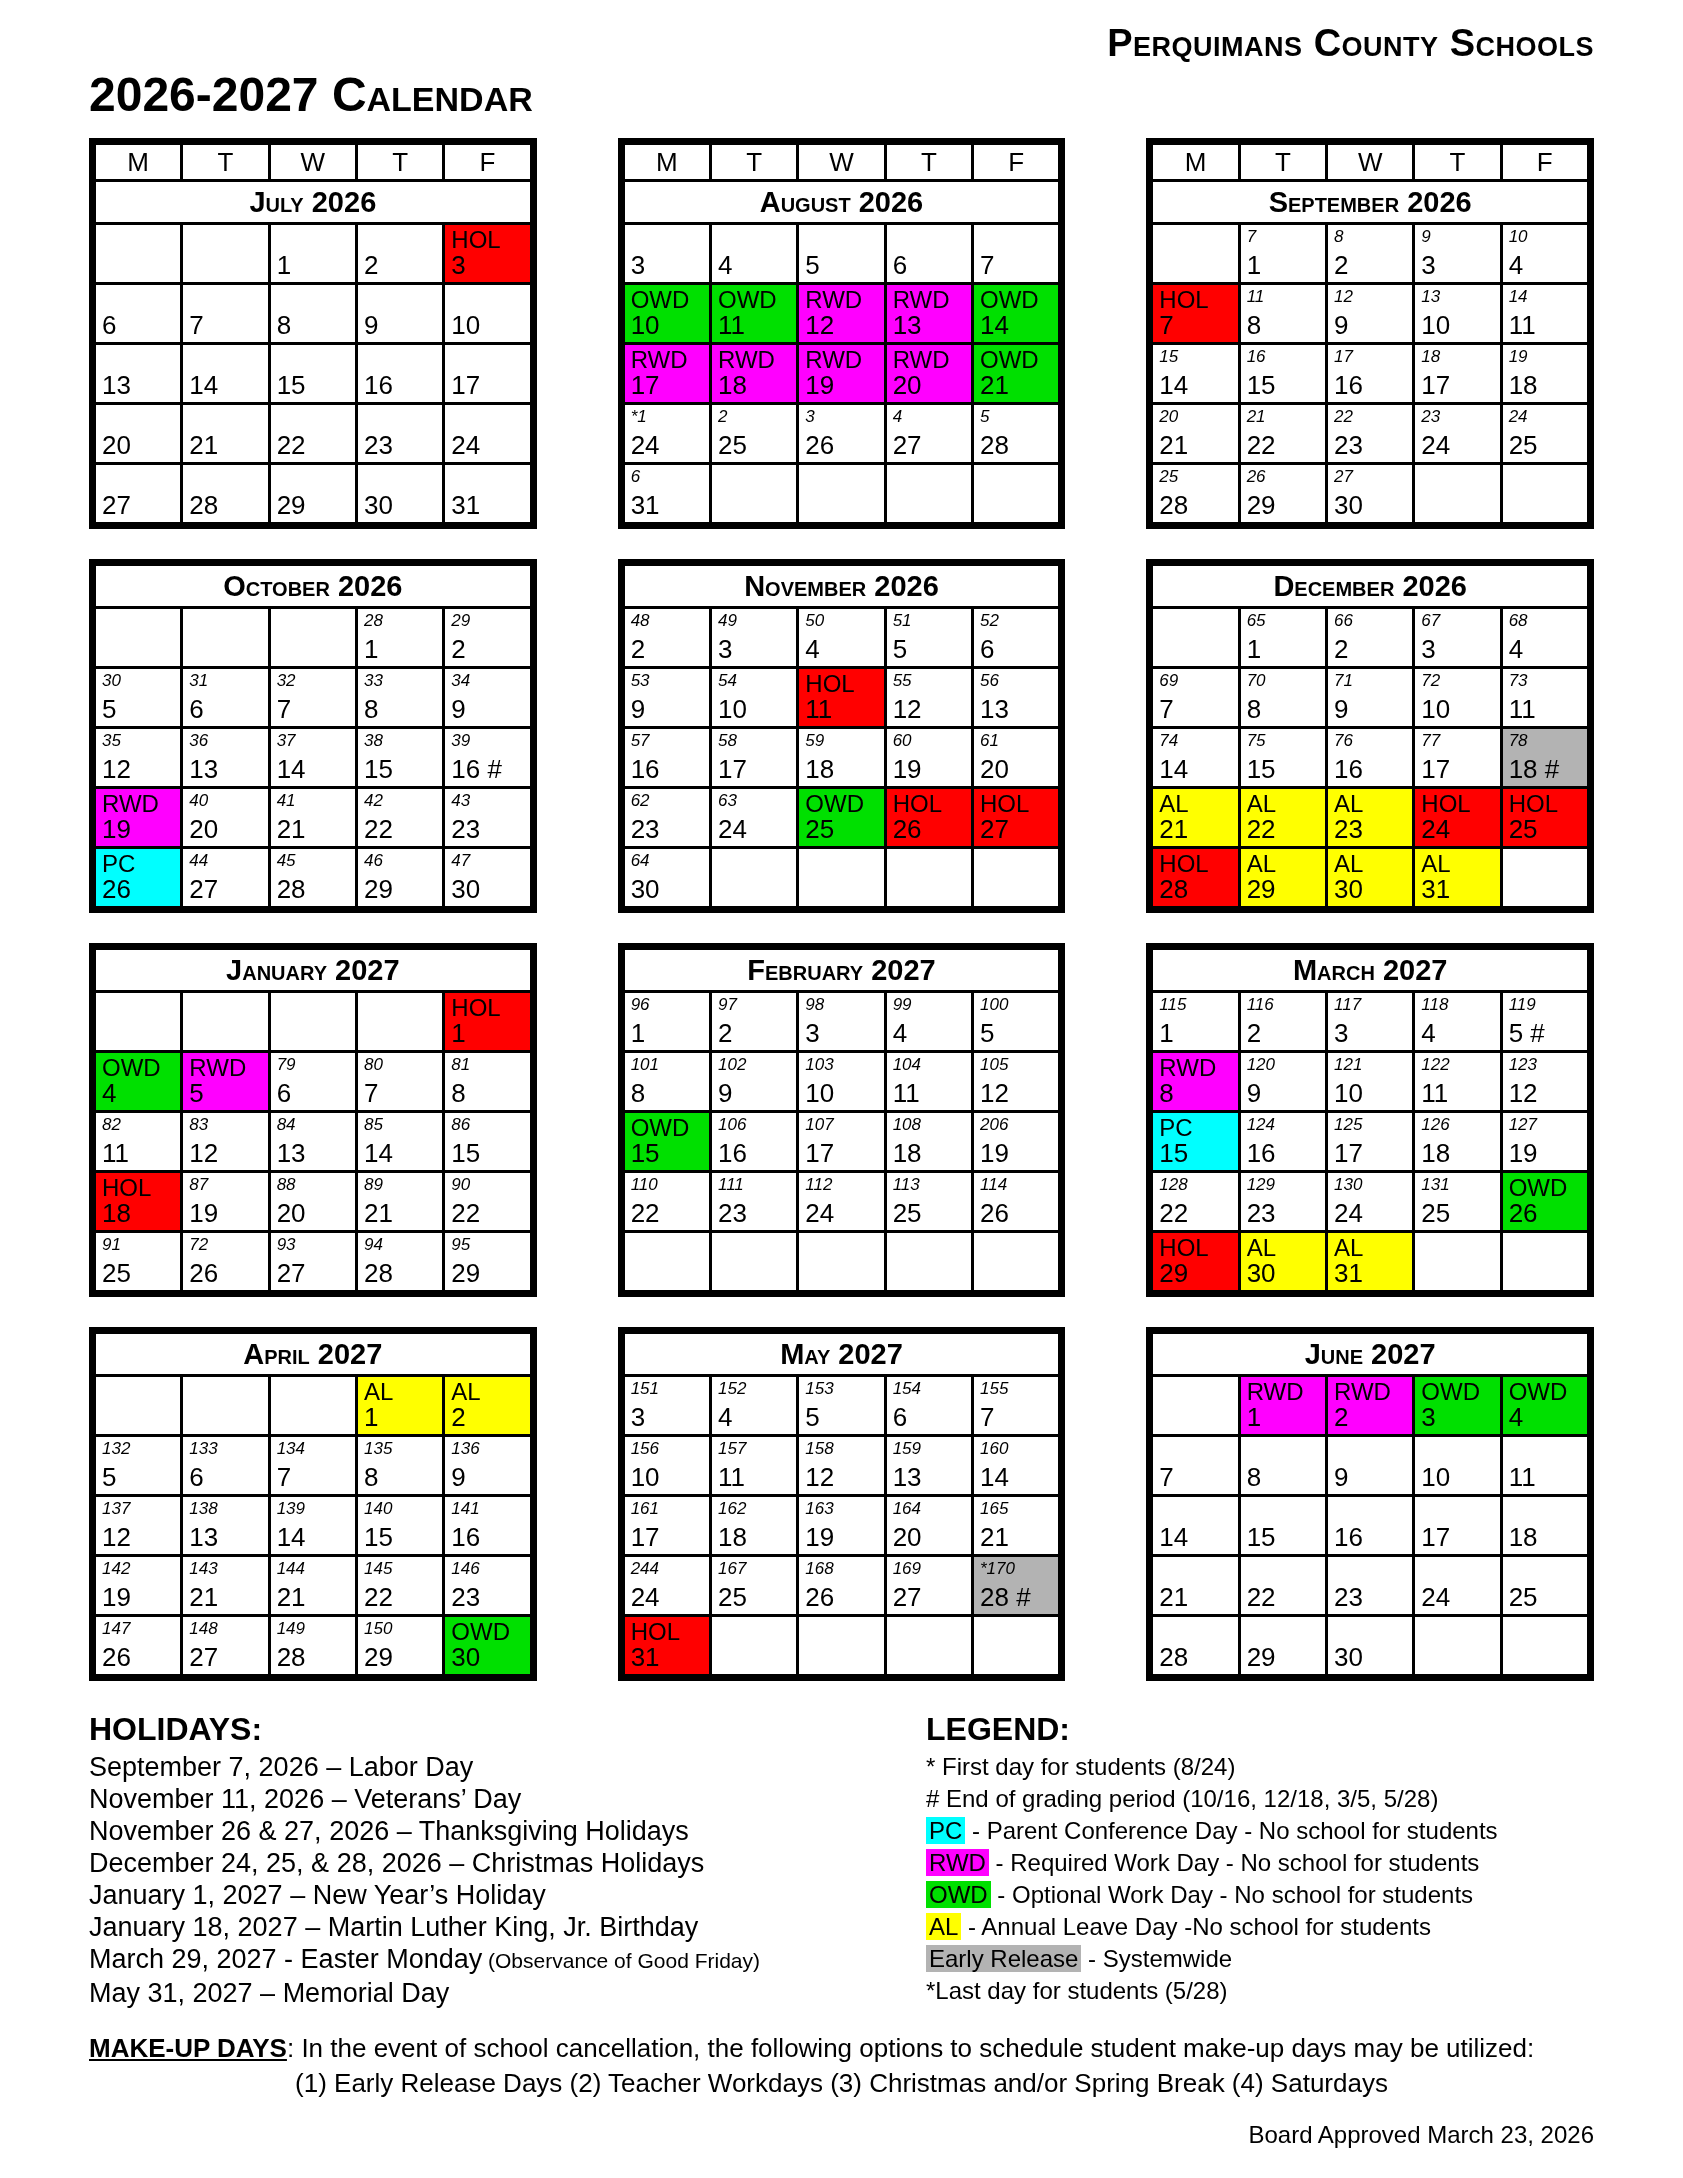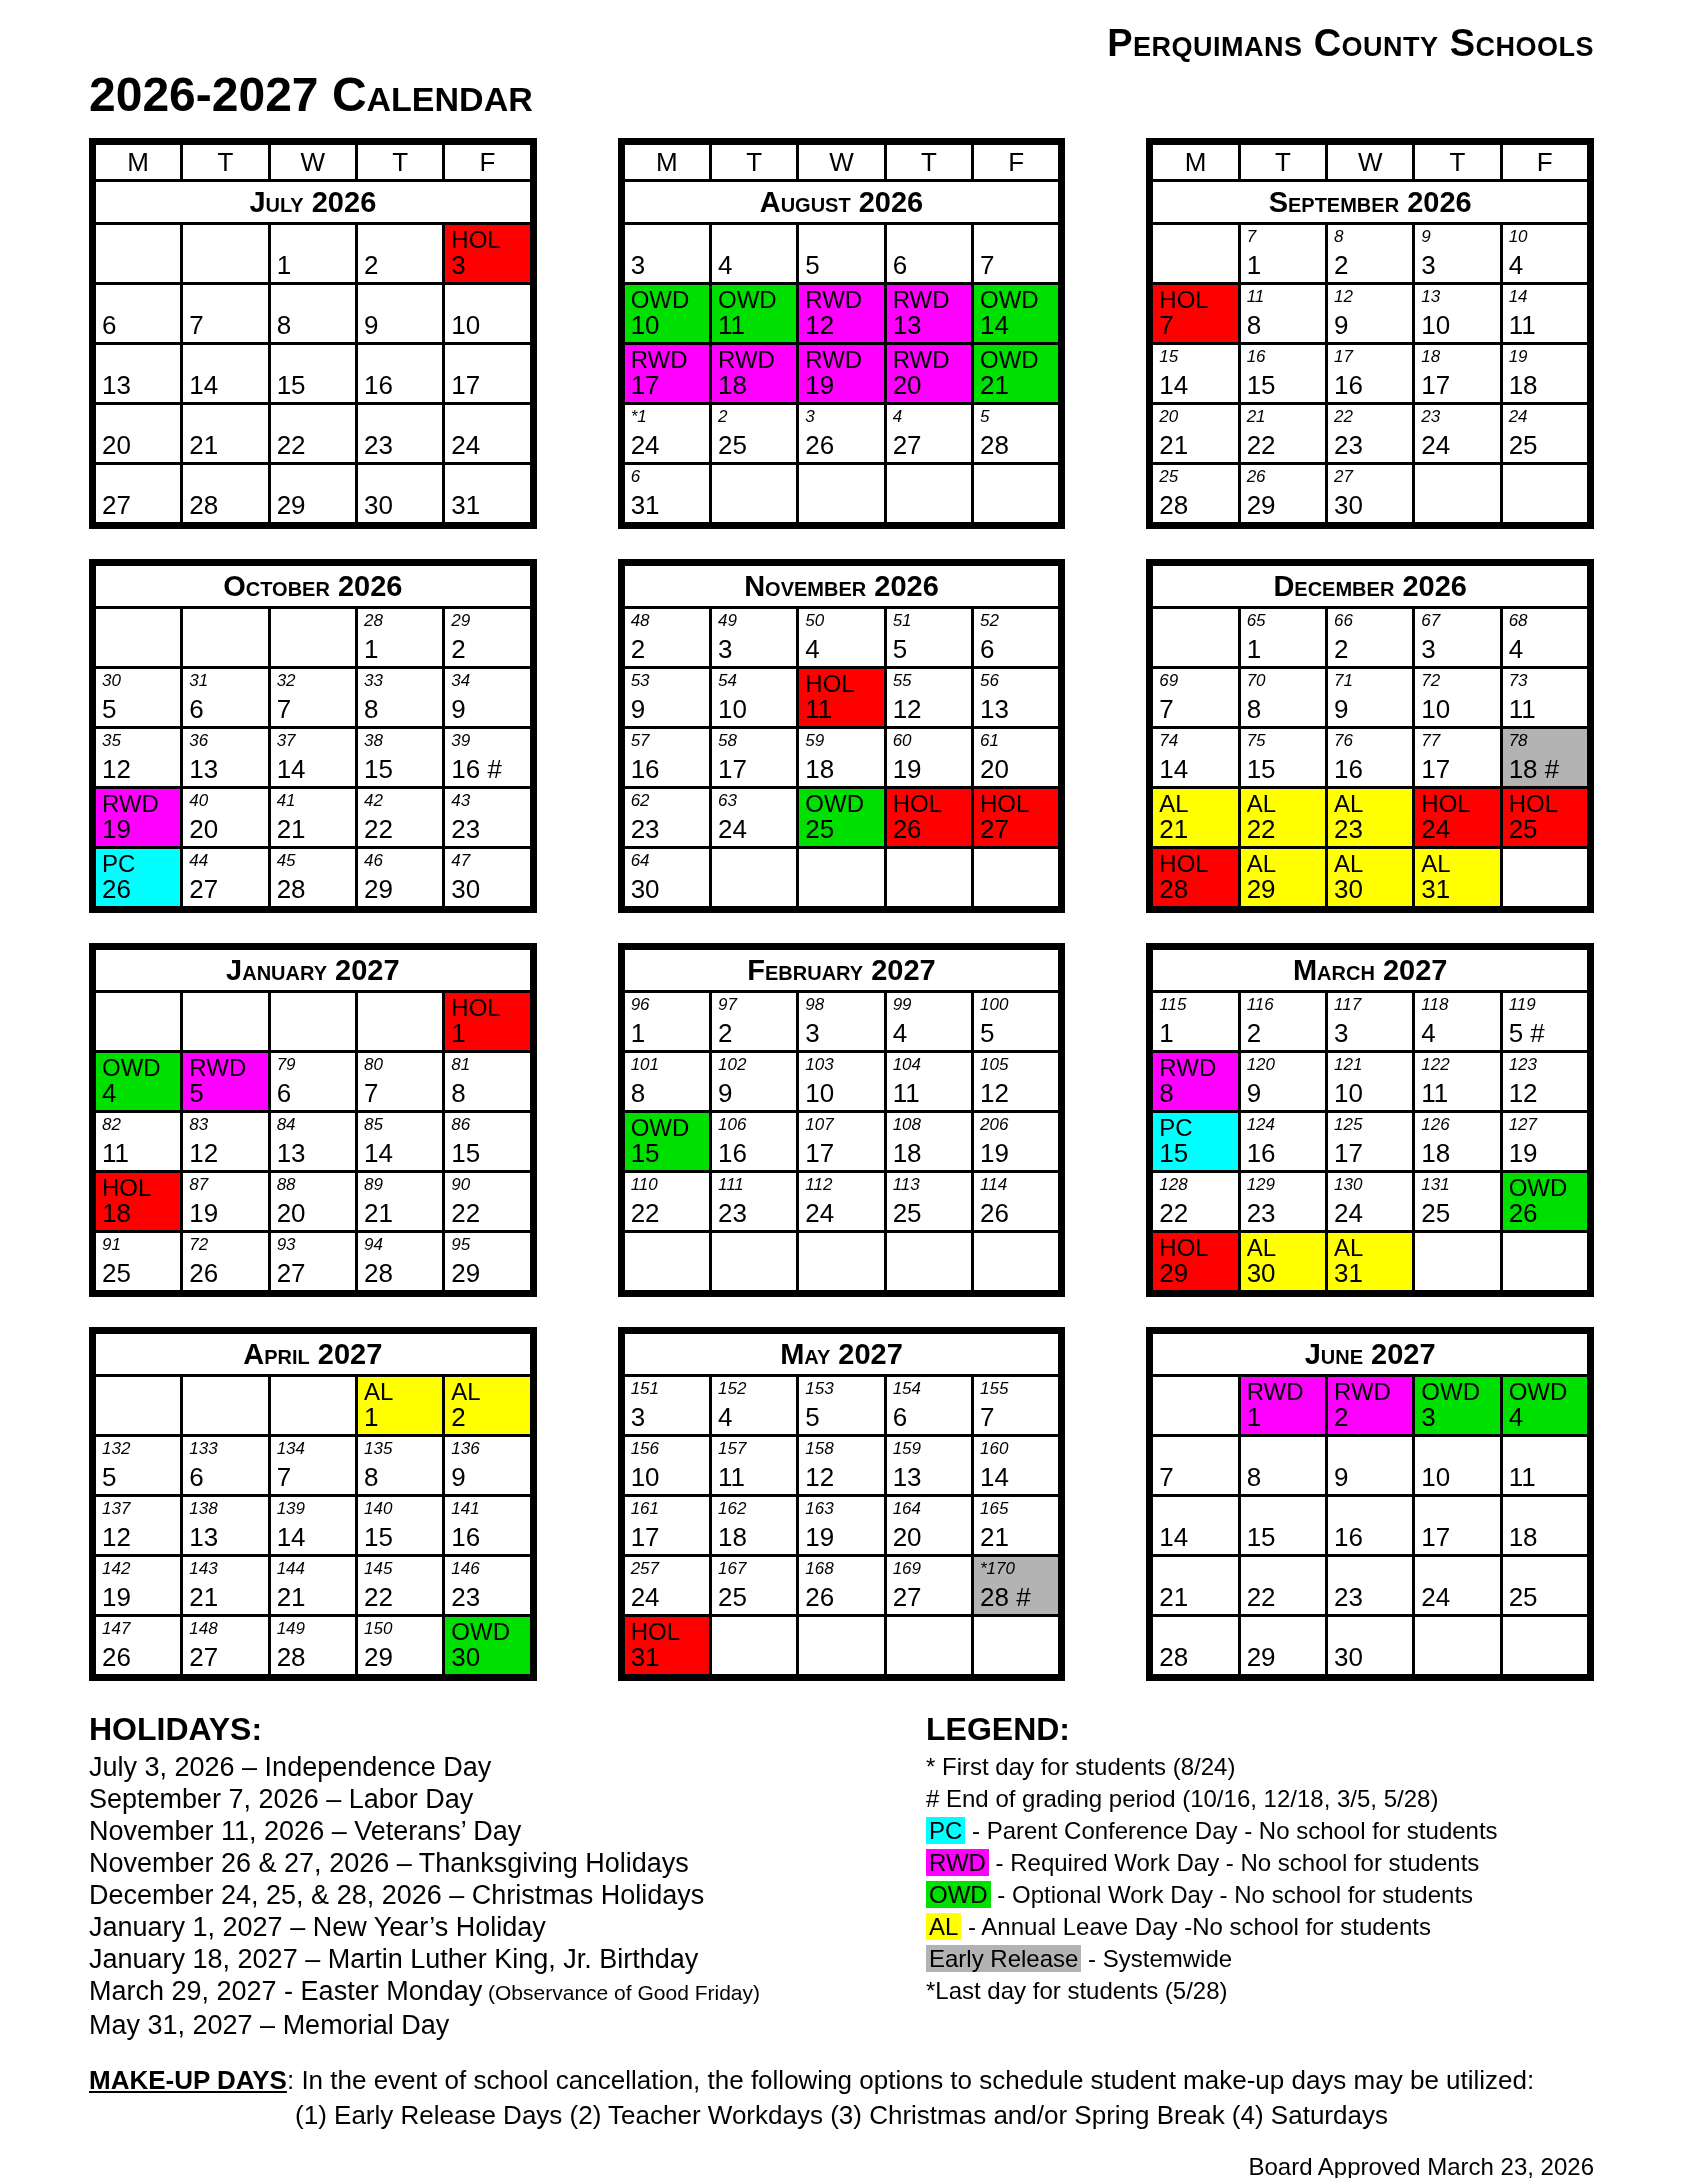--- a/index.html
+++ b/index.html
@@ -1273,21 +1273,21 @@
             <div class="cell-small">164</div>
             <div class="cell-date">20</div>
           </div>
           <div class="cell">
             <div class="cell-small">165</div>
             <div class="cell-date">21</div>
           </div>
         </div>
         <div class="cal-row">
           <div class="cell">
-            <div class="cell-small">257</div>
+            <div class="cell-small">244</div>
             <div class="cell-date">24</div>
           </div>
           <div class="cell">
             <div class="cell-small">167</div>
             <div class="cell-date">25</div>
           </div>
           <div class="cell">
             <div class="cell-small">168</div>
             <div class="cell-date">26</div>
           </div>
@@ -1435,21 +1435,20 @@
             <div class="cell-date"></div>
           </div>
         </div>
       </div>
     </div>
 
   <div class="bottom">
     <div class="holidays">
       <div class="h-heading">HOLIDAYS:</div>
       <div id="holidays-list">
-          <div class="holiday-item">July 3, 2026 – Independence Day</div>
           <div class="holiday-item">September 7, 2026 – Labor Day</div>
           <div class="holiday-item">November 11, 2026 – Veterans’ Day</div>
           <div class="holiday-item">November 26 &amp; 27, 2026 – Thanksgiving Holidays</div>
           <div class="holiday-item">December 24, 25, &amp; 28, 2026 – Christmas Holidays</div>
           <div class="holiday-item">January 1, 2027 – New Year’s Holiday</div>
           <div class="holiday-item">January 18, 2027 – Martin Luther King, Jr. Birthday</div>
           <div class="holiday-item">March 29, 2027 - Easter Monday<span class="holiday-note"> (Observance of Good Friday)</span></div>
           <div class="holiday-item">May 31, 2027 – Memorial Day</div>
         </div>
     </div>

